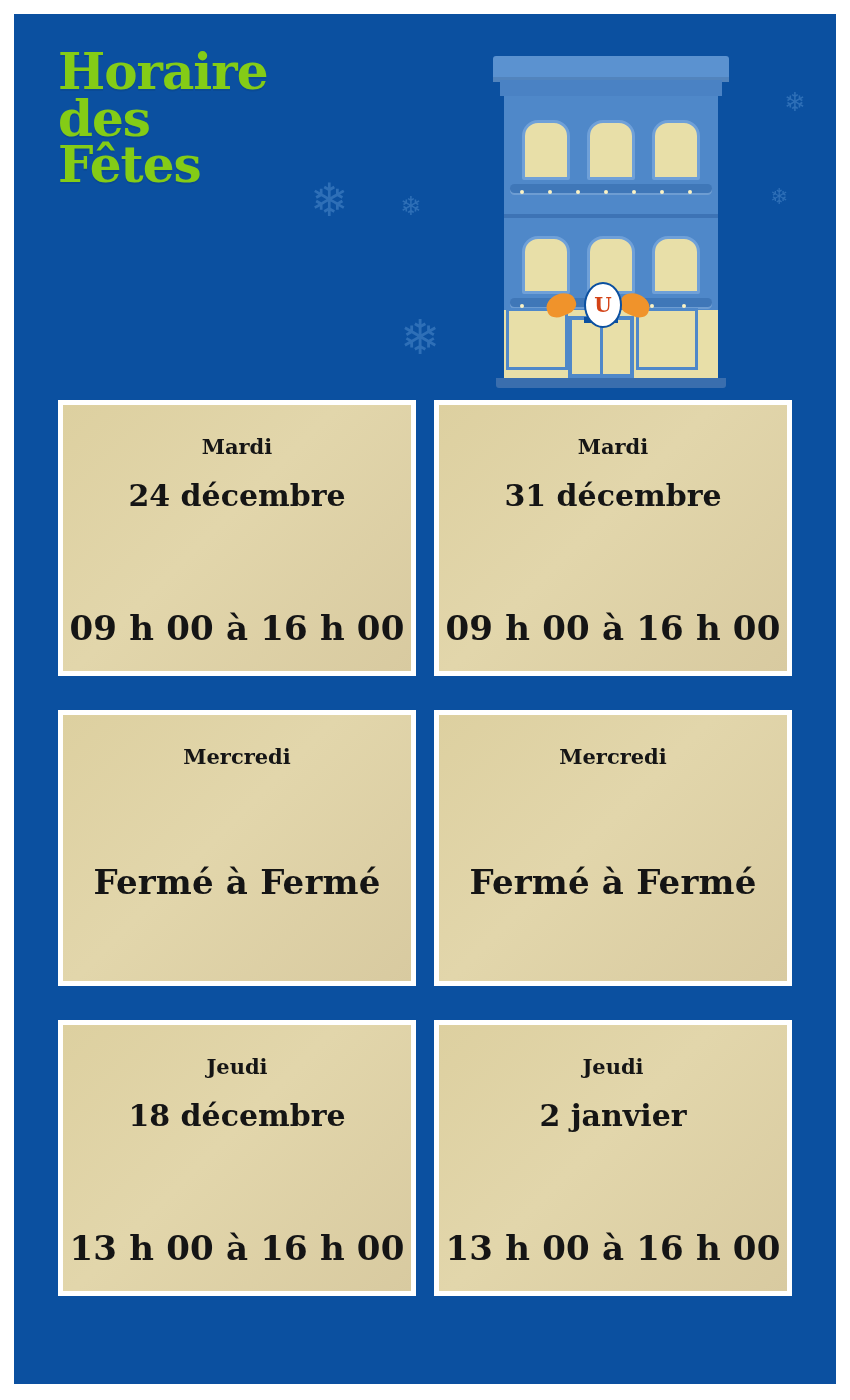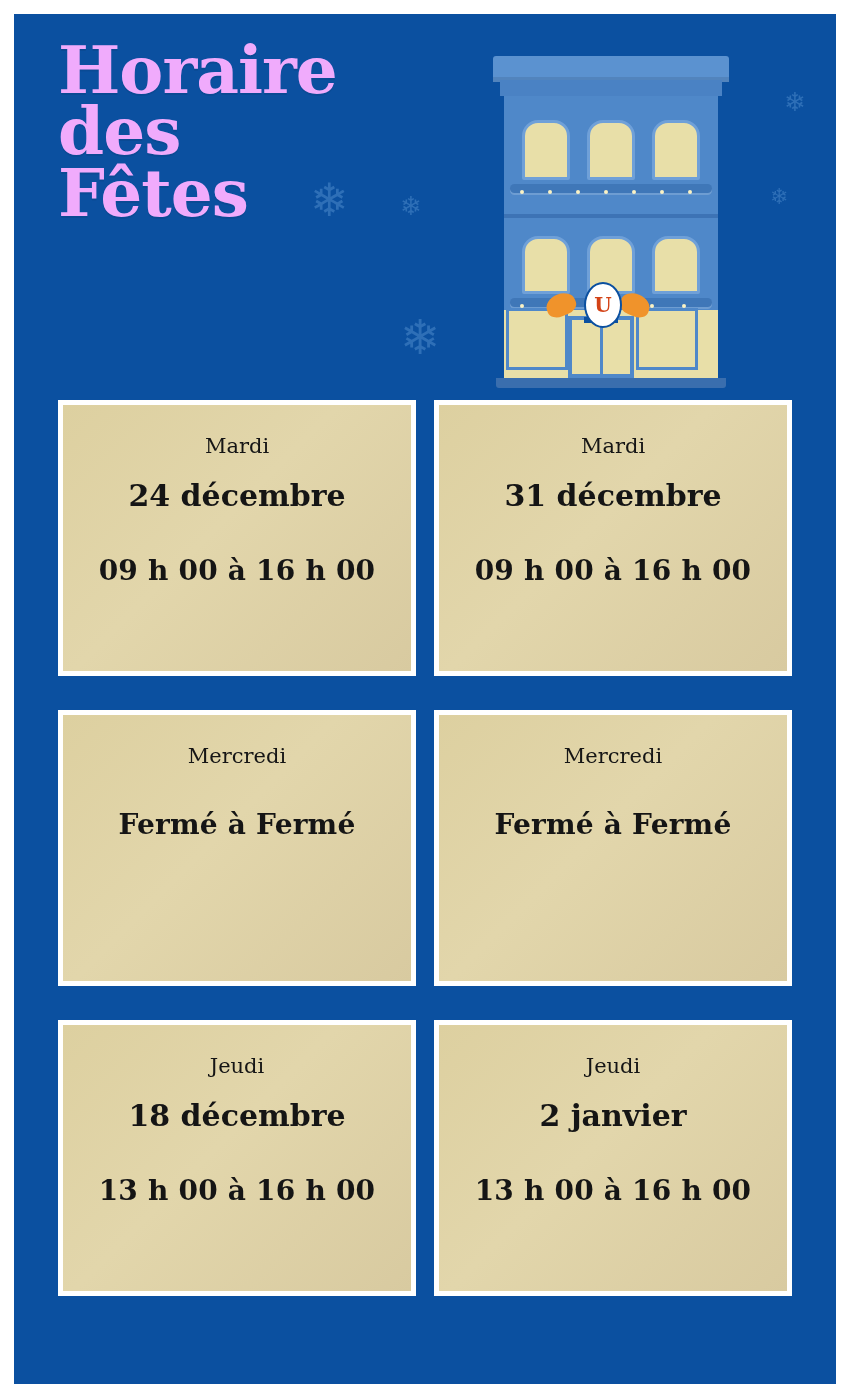--- a/index.html
+++ b/index.html
@@ -41,25 +41,25 @@
 
   
   .header {
     position: relative;
     height: 386px;
   }
 
   .title {
     position: absolute;
     left: 44px;
-    top: 26px;
-    color: #f0abfc;
+    top: 35px;
+    color: #84cc16;
     font-family: "DejaVu Serif", serif;
     font-weight: bold;
-    font-size: 66px;
+    font-size: 50px;
     line-height: 0.93;
     letter-spacing: -1px;
     white-space: pre-line;
     text-shadow: 0 2px 0 rgba(0,0,0,0.07);
   }
 
   
   .store {
     position: absolute;
     left: 472px;
@@ -227,37 +227,37 @@
     display: flex;
     flex-direction: column;
     align-items: center;
     justify-content: flex-start;
     padding-top: 30px;
     color: #151515;
     font-family: "DejaVu Serif", serif;
   }
   .card .weekday {
     font-size: 21px;
-    font-weight: normal;
+    font-weight: bold;
     line-height: 1.1;
   }
   .card .date {
     font-size: 30px;
     font-weight: bold;
     line-height: 1.2;
     margin-top: 20px;
   }
   .card .date sup {
     font-size: 17px;
     vertical-align: super;
   }
   .card .hours {
-    font-size: 28px;
-    font-weight: bold;
-    margin-top: 40px;
+    font-size: 34px;
+    font-weight: bold;
+    margin-top: 94px;
     letter-spacing: 0.2px;
   }
 </style>
 </head>
 <body>
 
 <div class="poster">
   <div class="poster-inner">
 
     <div class="header">

